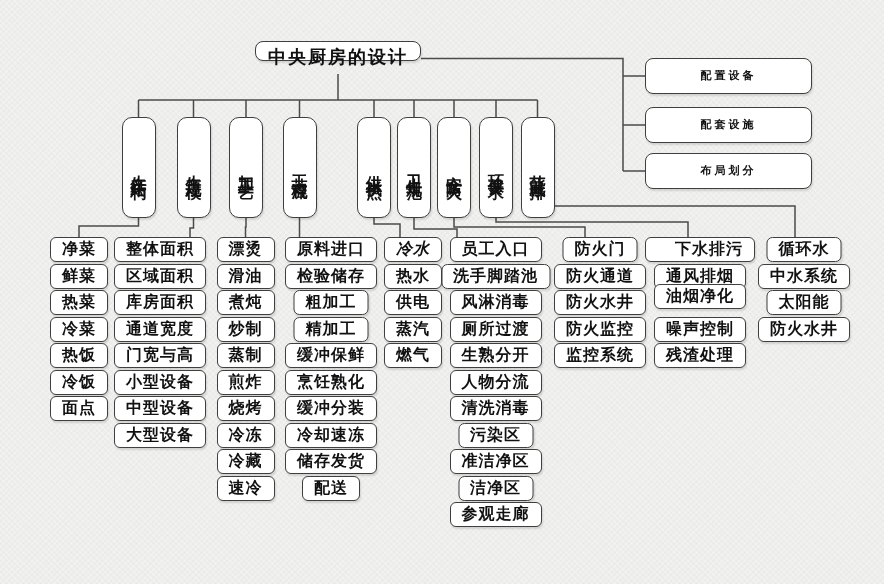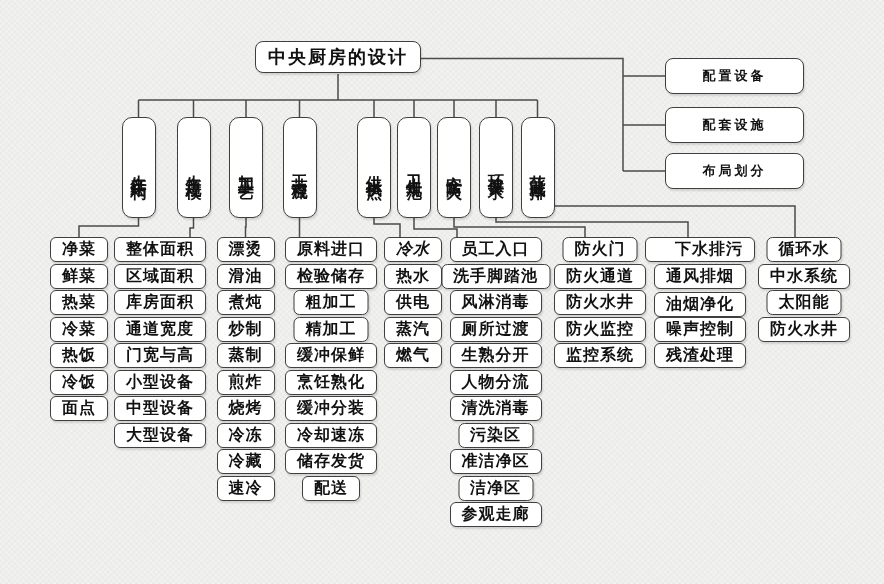--- a/index.html
+++ b/index.html
@@ -19,27 +19,27 @@
     background:#ffffff;
     border:1.5px solid #3f3f3f;
     color:#111;
     box-shadow:1px 2px 2px rgba(0,0,0,0.12);
     box-sizing:border-box;
     text-align:center;
     font-weight:600;
     white-space:nowrap;
   }
   .title-node{
-    left:255px;top:41px;width:166px;height:32px;
+    left:255px;top:41px;width:166px;height:20px;
     line-height:31px;font-size:18px;border-radius:8px;
     letter-spacing:2px;
   }
   .branch-node{
-    left:665px;width:139px;height:36px;
-    line-height:33px;font-size:13px;border-radius:8px;
+    left:645px;width:167px;height:36px;
+    line-height:33px;font-size:11px;border-radius:8px;
     letter-spacing:3px;
   }
   .header-node{
     top:117px;width:34px;height:101px;border-radius:10px;
     font-size:16px;
     display:flex;align-items:center;justify-content:center;
   }
   .header-node span{
     writing-mode:vertical-lr;
     text-orientation:upright;
@@ -145,21 +145,21 @@
       <div class="node item-node" style="left: 600px; top: 237px;">防火门</div>
       <div class="node item-node" style="left: 600px; top: 263.5px;">防火通道</div>
       <div class="node item-node" style="left: 600px; top: 290px;">防火水井</div>
       <div class="node item-node" style="left: 600px; top: 316.5px;">防火监控</div>
       <div class="node item-node" style="left: 600px; top: 343px;">监控系统</div>
       <div class="node header-node" style="left: 479px;">
         <span>环保要求</span>
       </div>
       <div class="node item-node" style="left: 700px; top: 237px; padding-left: 29px;">下水排污</div>
       <div class="node item-node" style="left: 700px; top: 263.5px;">通风排烟</div>
-      <div class="node item-node" style="left: 700px; top: 292px;">油烟净化</div>
+      <div class="node item-node" style="left: 700px; top: 284px;">油烟净化</div>
       <div class="node item-node" style="left: 700px; top: 316.5px;">噪声控制</div>
       <div class="node item-node" style="left: 700px; top: 343px;">残渣处理</div>
       <div class="node header-node" style="left: 520.5px;">
         <span>节能减排</span>
       </div>
       <div class="node item-node" style="left: 804px; top: 237px;">循环水</div>
       <div class="node item-node" style="left: 804px; top: 263.5px;">中水系统</div>
       <div class="node item-node" style="left: 804px; top: 290px;">太阳能</div>
       <div class="node item-node" style="left: 804px; top: 316.5px;">防火水井</div>
     </div>

